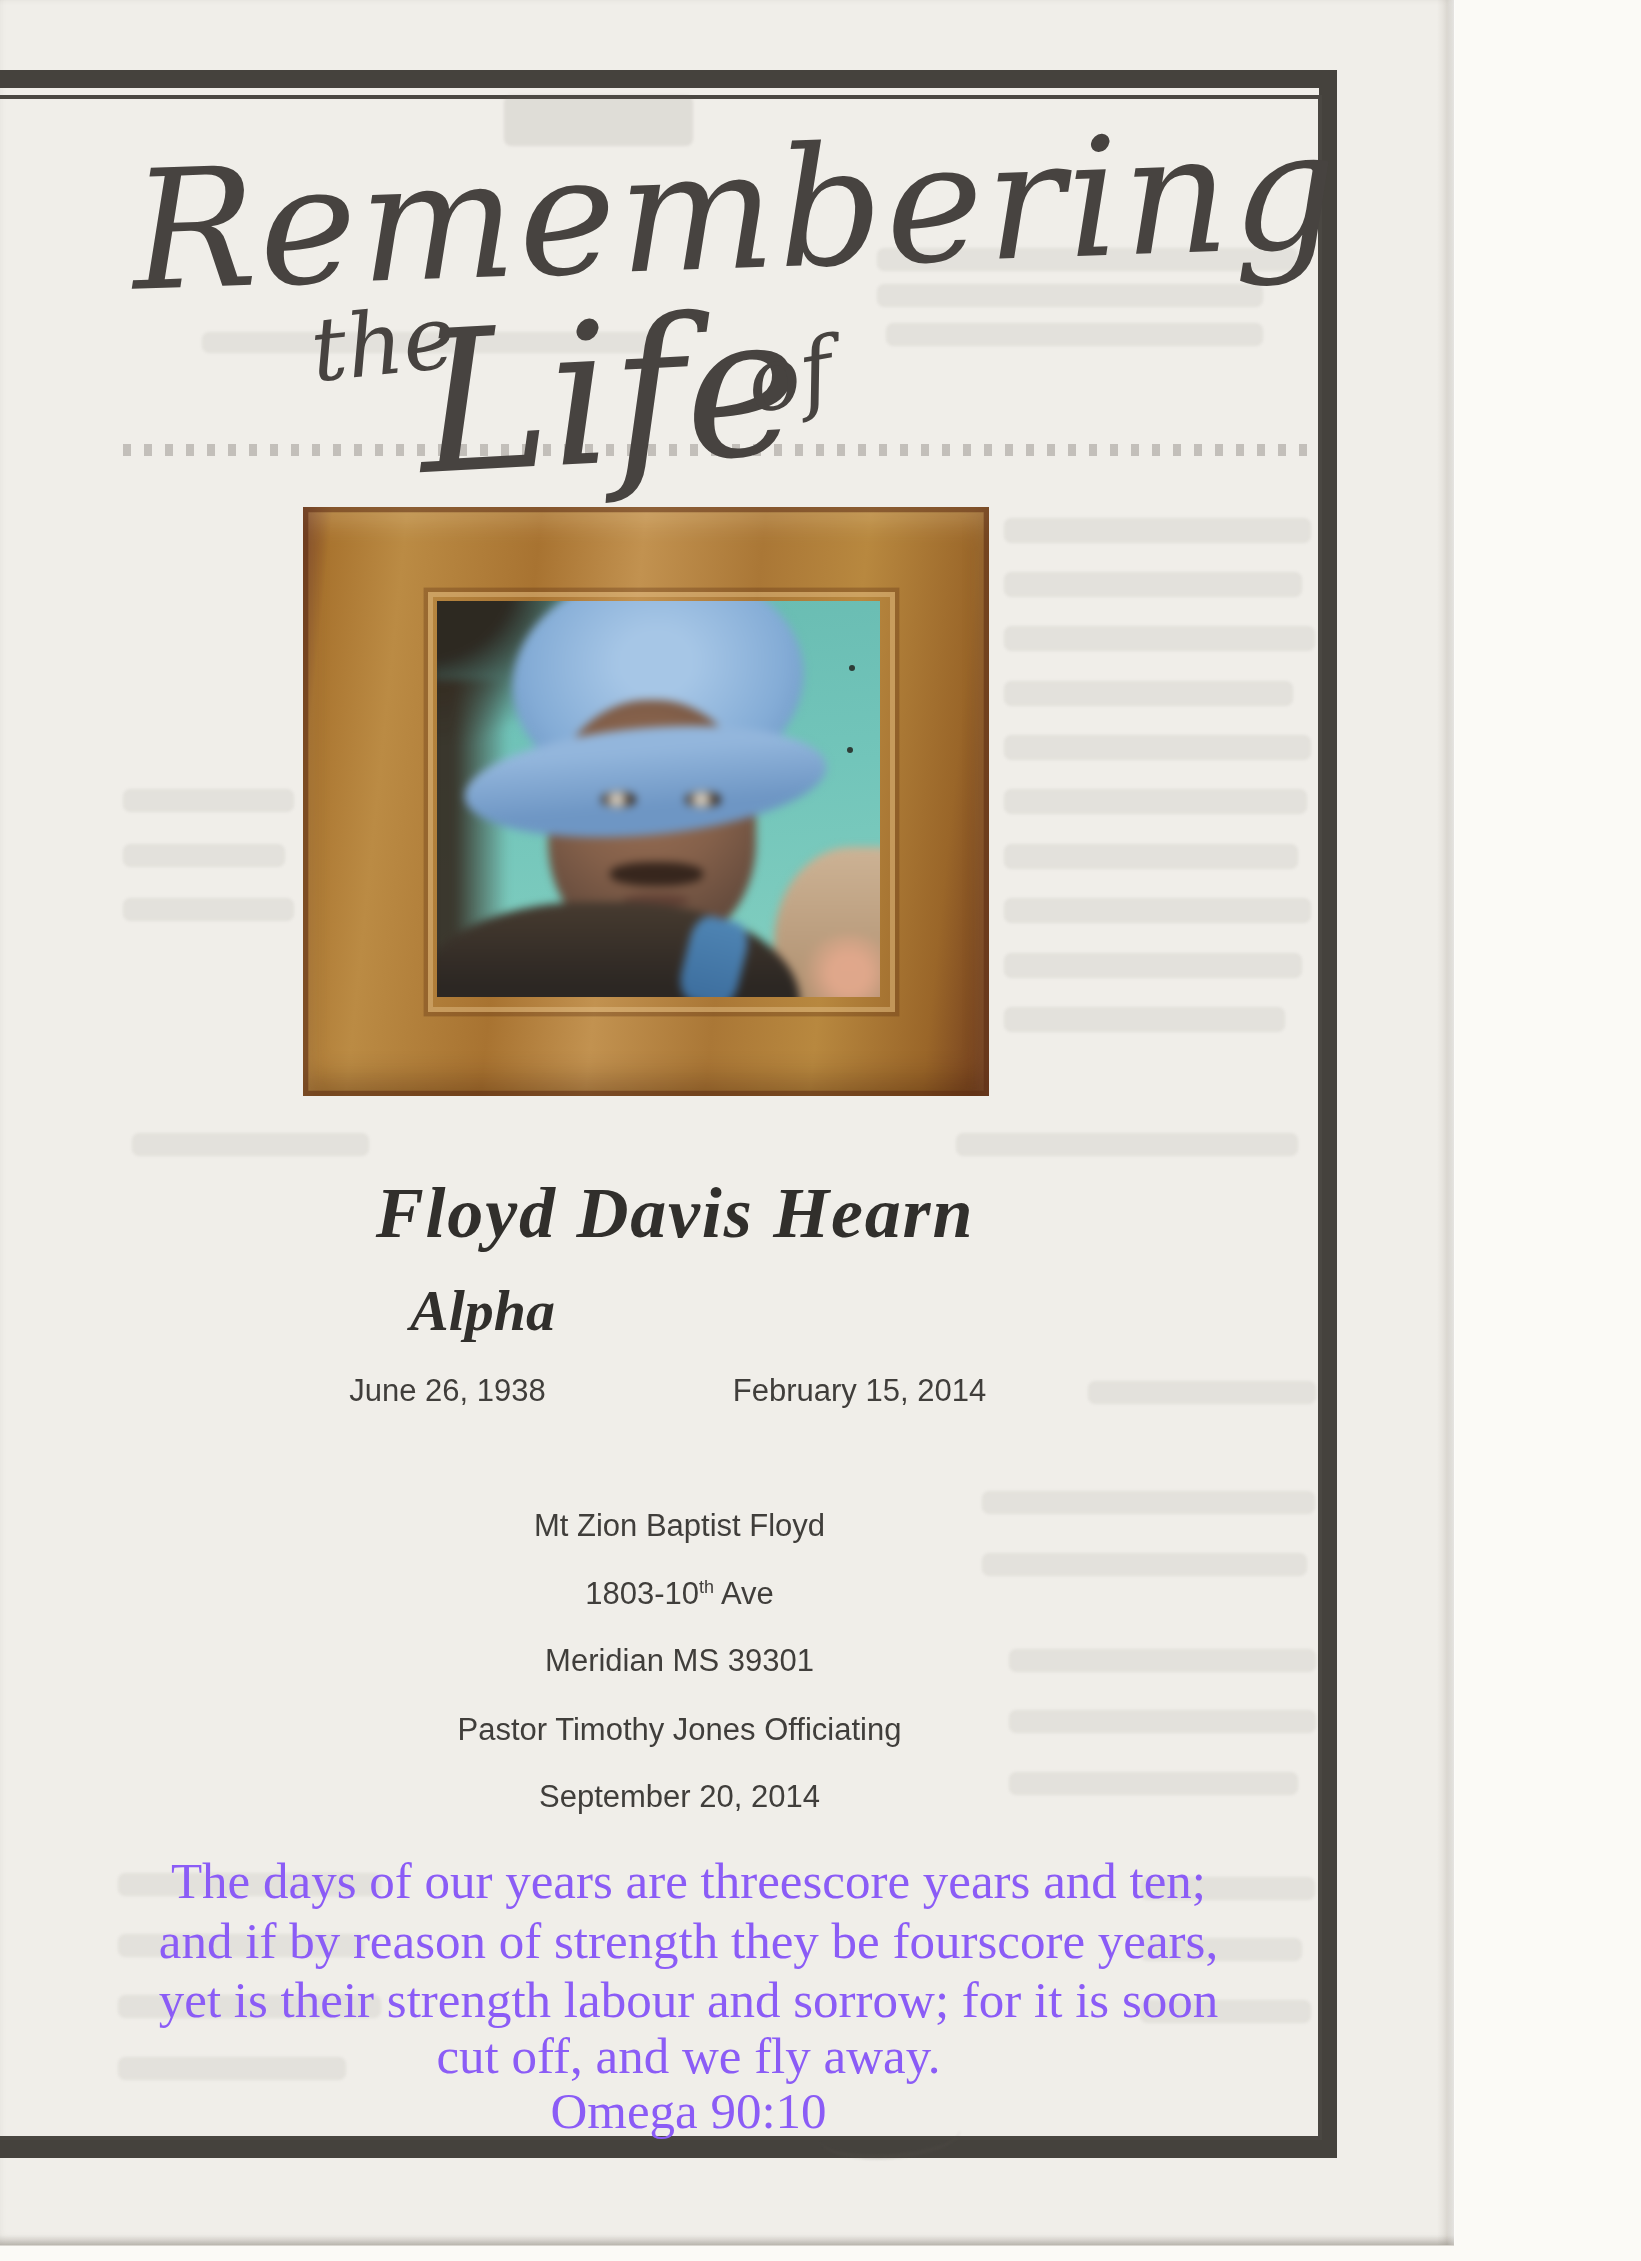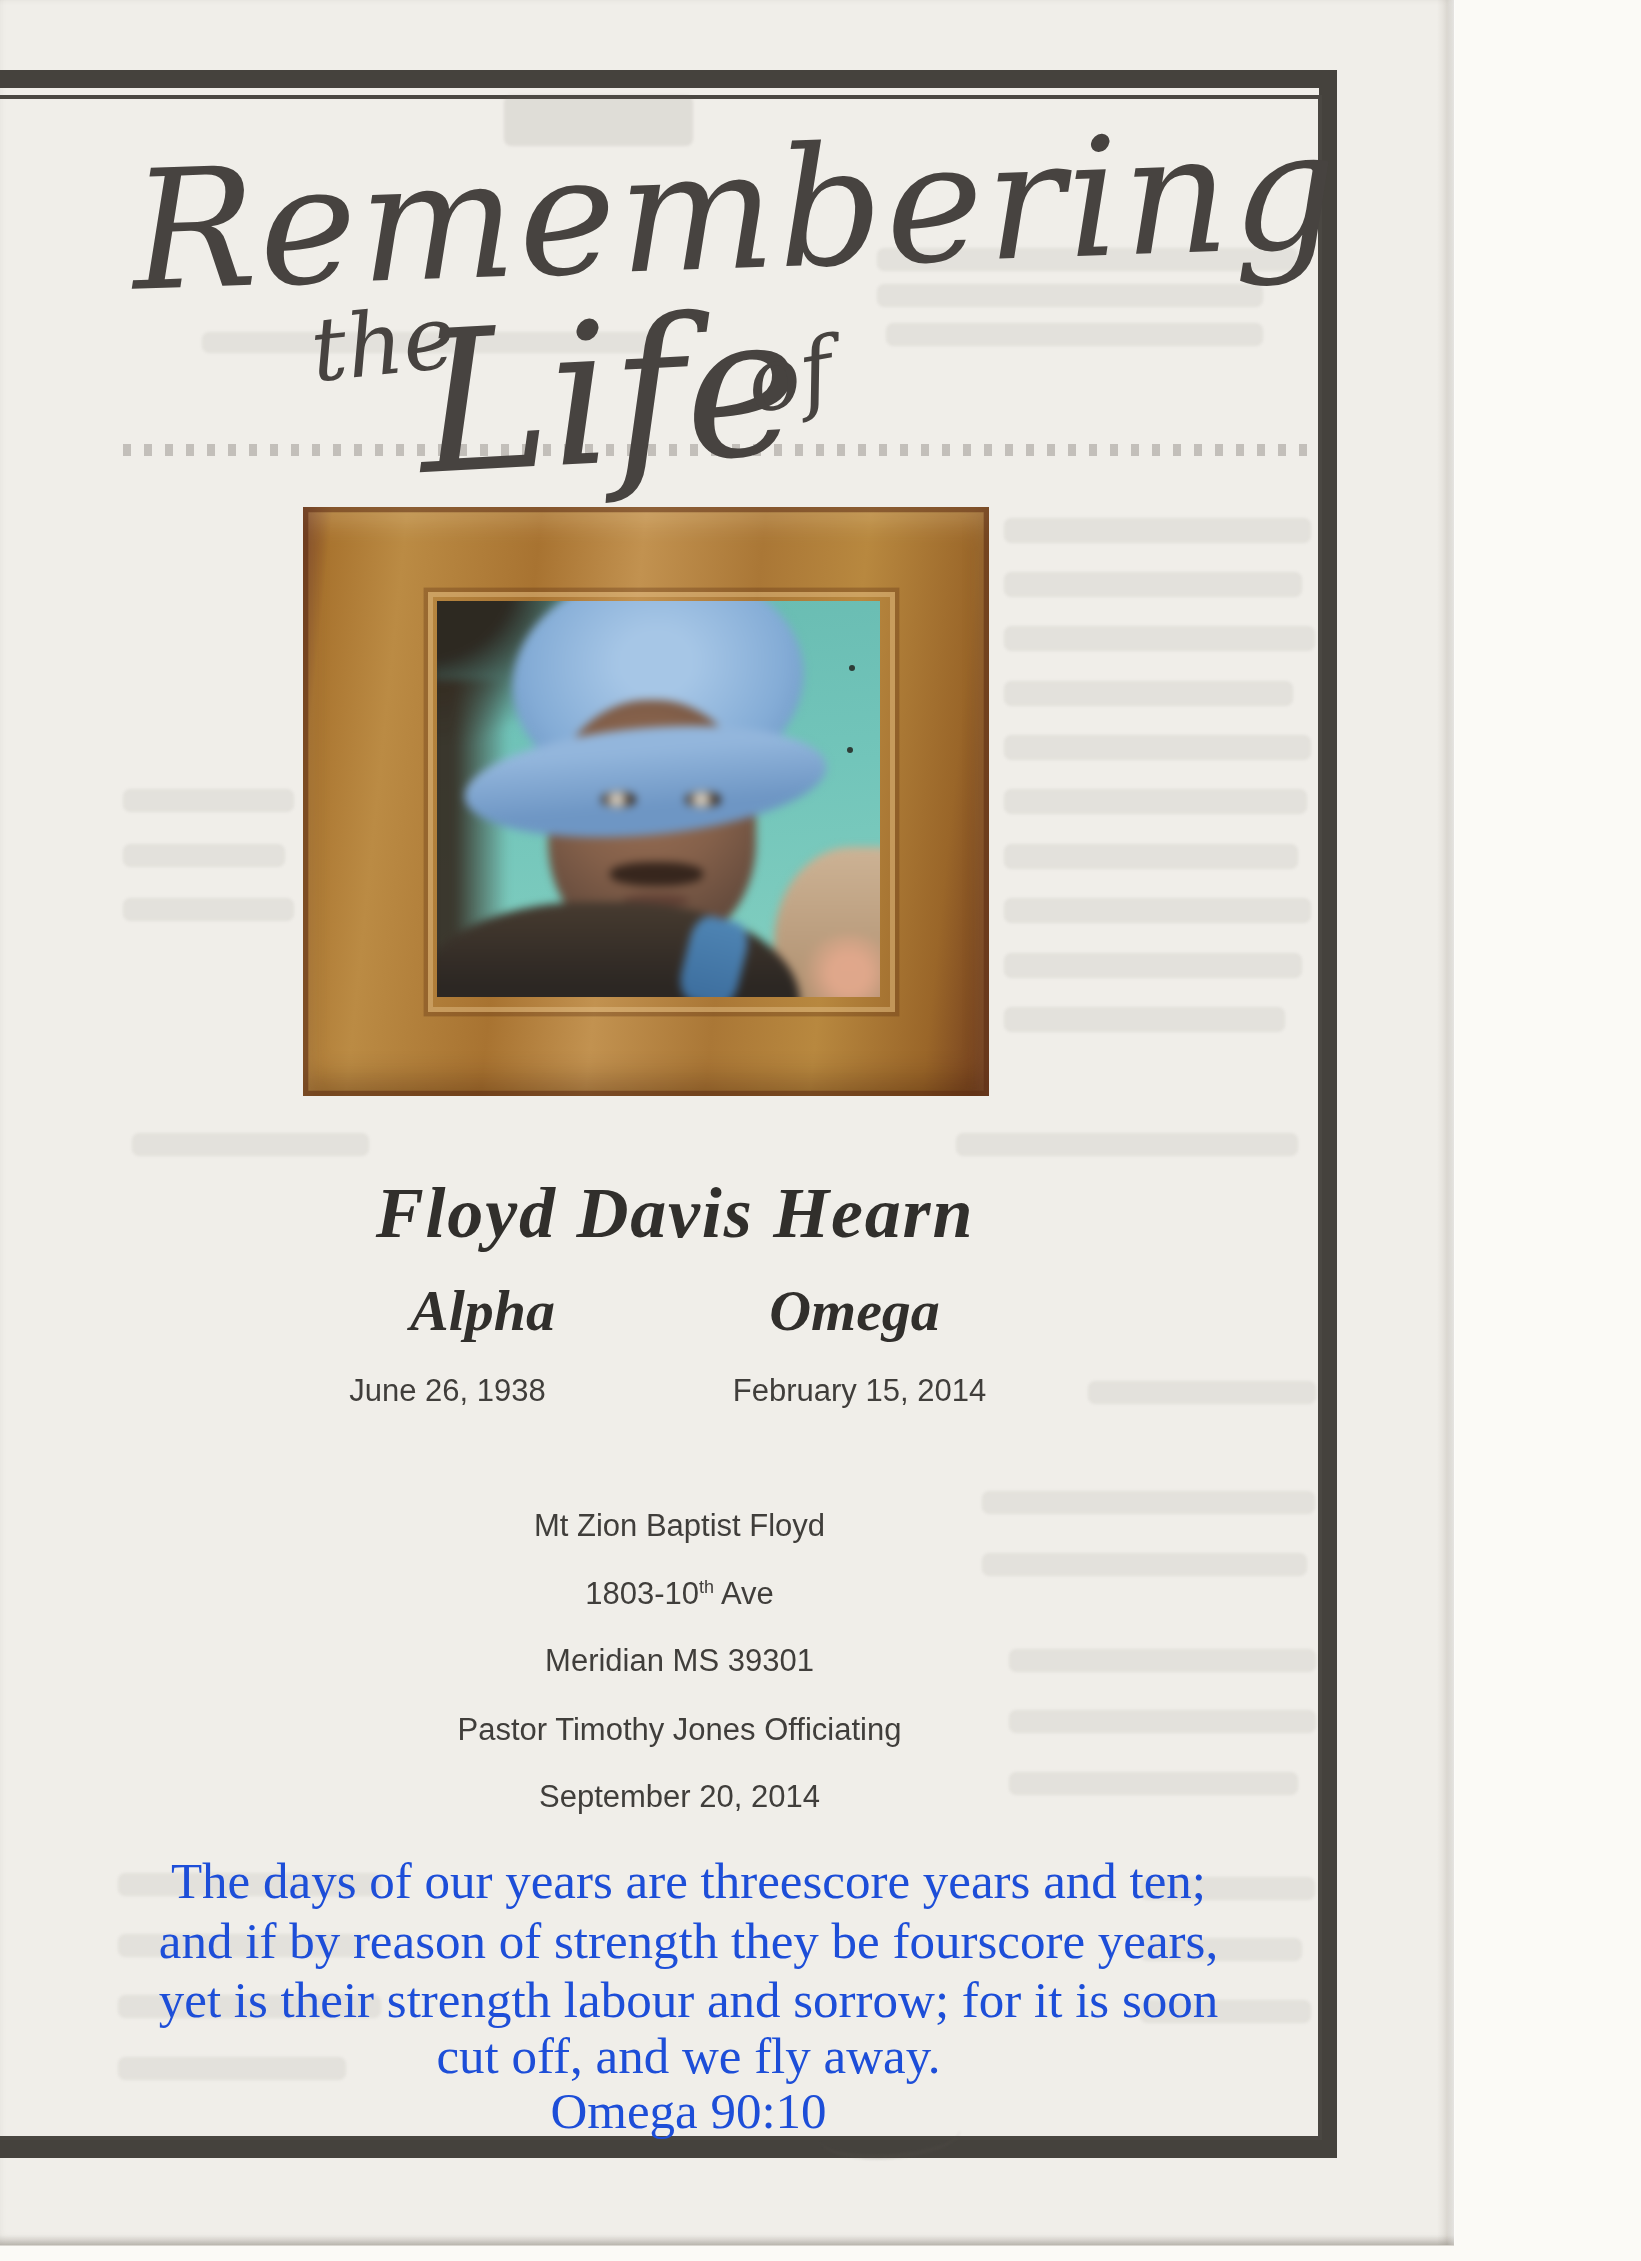--- a/index.html
+++ b/index.html
@@ -116,21 +116,21 @@
   .date-left{ left:202px; top:1375px; width:491px;}
   .date-right{ left:640px; top:1375px; width:439px;}
   .svc-1{ left:149px; top:1510px; width:1061px;}
   .svc-2{ left:149px; top:1578px; width:1061px;}
   .svc-3{ left:149px; top:1645px; width:1061px;}
   .svc-4{ left:149px; top:1714px; width:1061px;}
   .svc-5{ left:149px; top:1781px; width:1061px;}
   .sup{ vertical-align:super; font-size:58%;}
   .scripture-line{
     position:absolute; left:105px; width:1167px; text-align:center;
-    color:#1d4ed8; font-family:"Liberation Serif", serif; font-size:51px;
+    color:#8b5cf6; font-family:"Liberation Serif", serif; font-size:51px;
     white-space:nowrap; line-height:1;
   }
   .sc1{ top:1856px;} .sc2{ top:1916px;} .sc3{ top:1975px;} .sc4{ top:2031px;}
   .sc-ref{ top:2086px;}
   
   .ghost{ position:absolute; background:rgba(104,97,88,.09);
     border-radius:7px; filter:blur(1.8px);}
   .ghost-title{ background:rgba(104,97,88,.12);}
   .ghost-dots{
     position:absolute; left:123px; top:444px; width:1197px; height:12.3px;
@@ -214,21 +214,20 @@
           <div class="p-shirt-blue"></div>
         </div>
         <div class="p-crease"></div>
         <div class="speck" style="left:412px; top:64px;"></div>
         <div class="speck" style="left:410px; top:146px;"></div>
       </div>
     </div>
 
     <div class="serif-b-i name">Floyd Davis Hearn</div>
     <div class="serif-b-i alpha">Alpha</div>
-    <div class="serif-b-i omega">Omega</div>
     <div class="sans-line date-left">June 26, 1938</div>
     <div class="sans-line date-right">February 15, 2014</div>
 
     <div class="sans-line svc-1">Mt Zion Baptist Floyd</div>
     <div class="sans-line svc-2">
       <span>1803-10</span><span class="sup">th</span><span> Ave</span>
     </div>
     <div class="sans-line svc-3">Meridian MS 39301</div>
     <div class="sans-line svc-4">Pastor Timothy Jones Officiating</div>
     <div class="sans-line svc-5">September 20, 2014</div>

